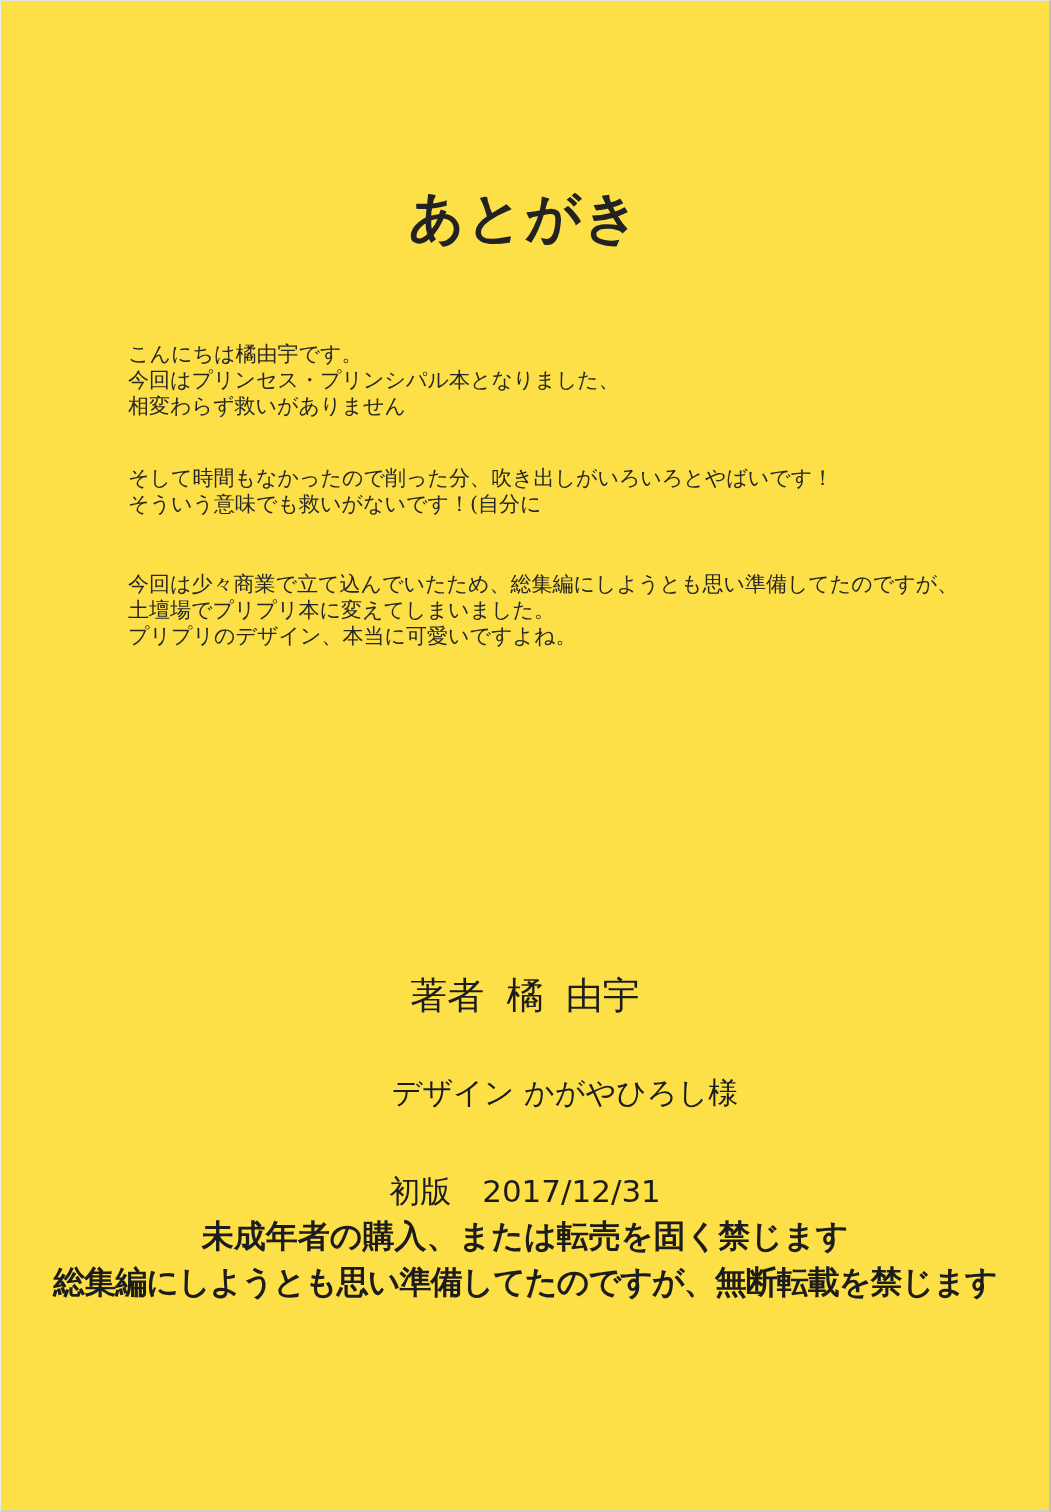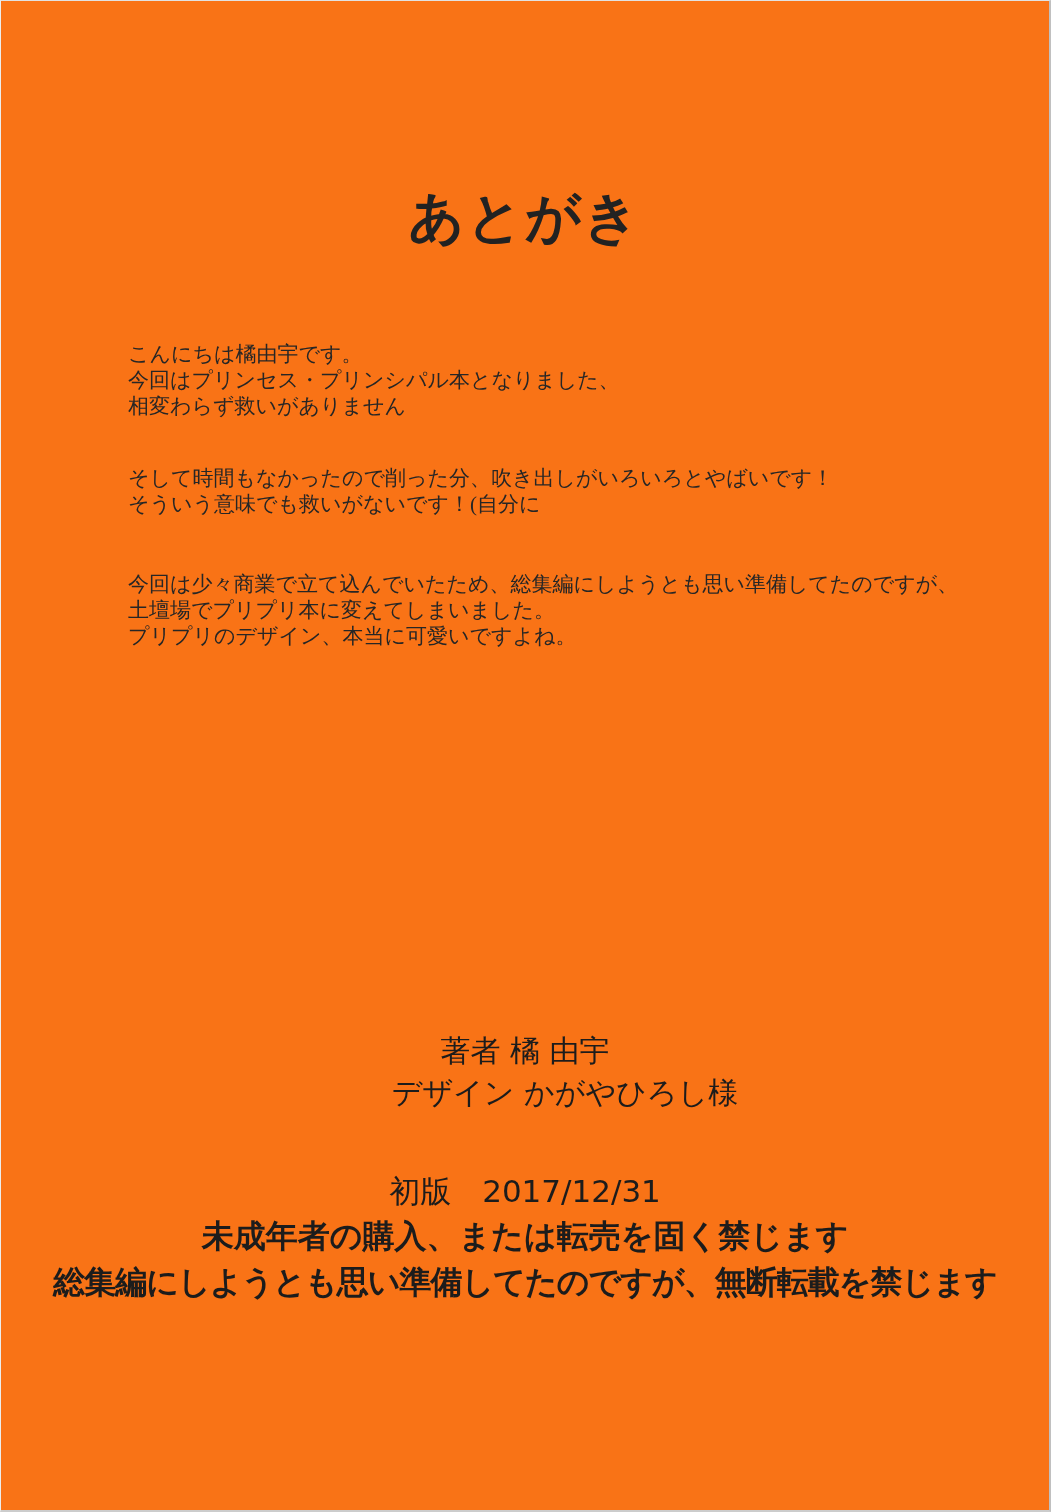--- a/index.html
+++ b/index.html
@@ -5,21 +5,21 @@
   html, body {
     margin: 0;
     padding: 0;
     background: #ffffff;
   }
   .page {
     position: relative;
     width: 1051px;
     height: 1512px;
     box-sizing: border-box;
-    background: #f97316;
+    background: #fde047;
     color: #1f1f1f;
     border-top: 1px solid #e2e2e2;
     border-left: 1px solid #ededed;
     border-right: 2px solid #c0c0c0;
     border-bottom: 2px solid #cccccc;
     overflow: hidden;
     font-family: "DejaVu Serif", serif;
   }
   .page-title {
     position: absolute;
@@ -37,40 +37,40 @@
     position: absolute;
     left: 127px;
     width: 860px;
     font-family: "DejaVu Serif", serif;
     font-size: 21px;
     line-height: 26px;
     white-space: pre-line;
     color: #262626;
   }
   .para-1 { top: 340px; }
-  .para-2 { top: 464px; font-family: Liberation Serif, serif; }
+  .para-2 { top: 464px; }
   .para-3 { top: 570px; }
   .para-4 { top: 680px; }
 
   .credit-line {
     position: absolute;
     left: 0;
     width: 100%;
     text-align: center;
     white-space: pre;
     color: #1c1c1c;
   }
   .credit-serif {
     font-family: "DejaVu Serif", serif;
     font-weight: 500;
   }
   .credit-sans {
     font-family: "DejaVu Sans", sans-serif;
   }
-  .credit-author   { top: 1030px; font-size: 30px; }
+  .credit-author   { top: 970px; font-size: 37px; font-family: Liberation Mono, monospace; }
   .credit-design   { top: 1072px; font-size: 30px; margin-left: 40px; }
   .credit-printing { top: 1120px; font-size: 31px; }
   .credit-edition  { top: 1170px; font-size: 31px; font-weight: 500; }
   .notice-minors   { top: 1214px; font-size: 32px; font-weight: 700; }
   .notice-upload   { top: 1260px; font-size: 32px; font-weight: 600; letter-spacing: -1px; }
 </style>
 </head>
 <body>
 
 <div class="page">

